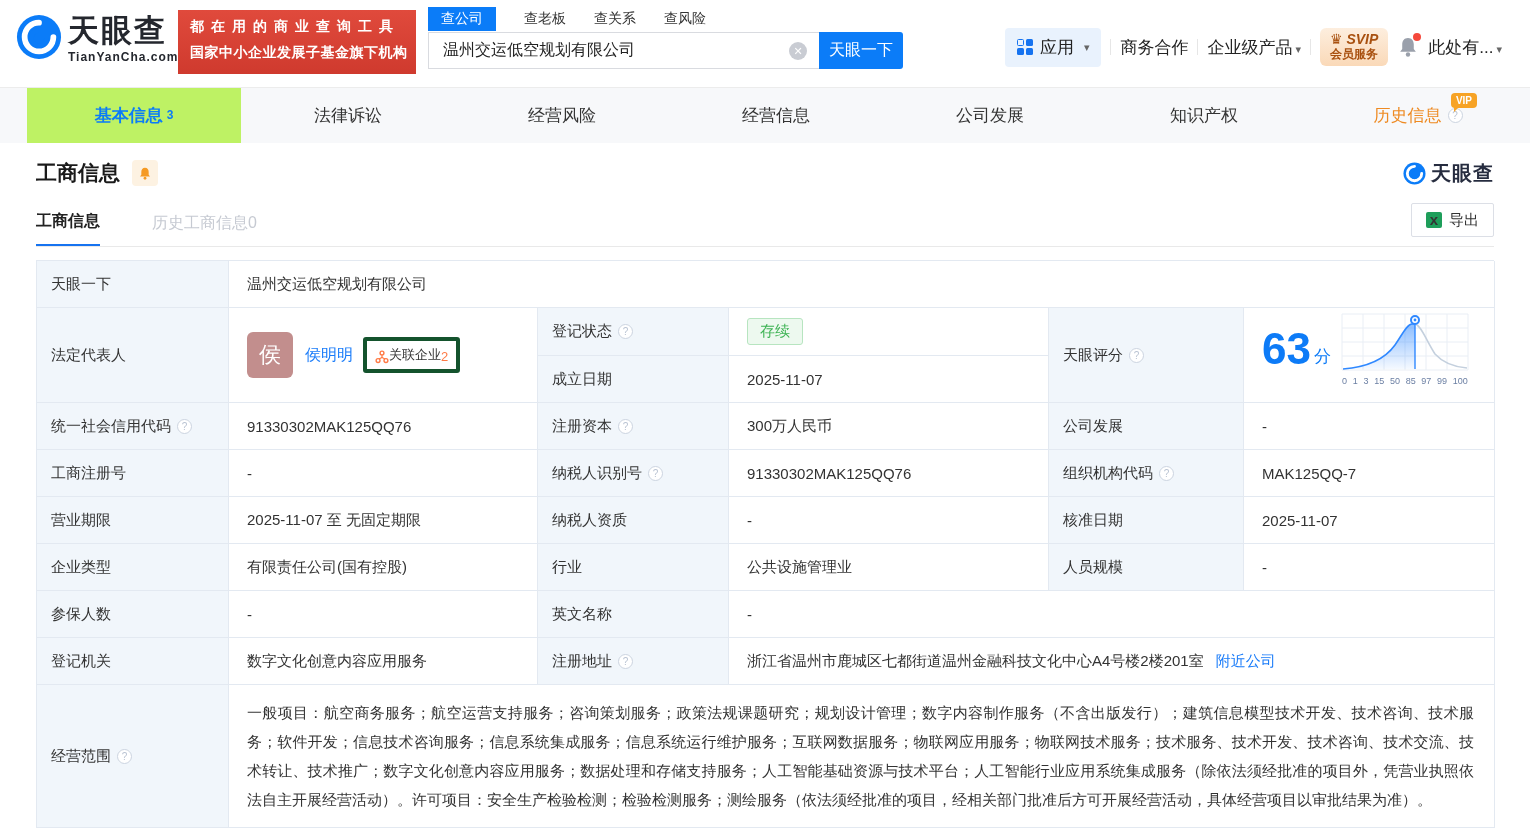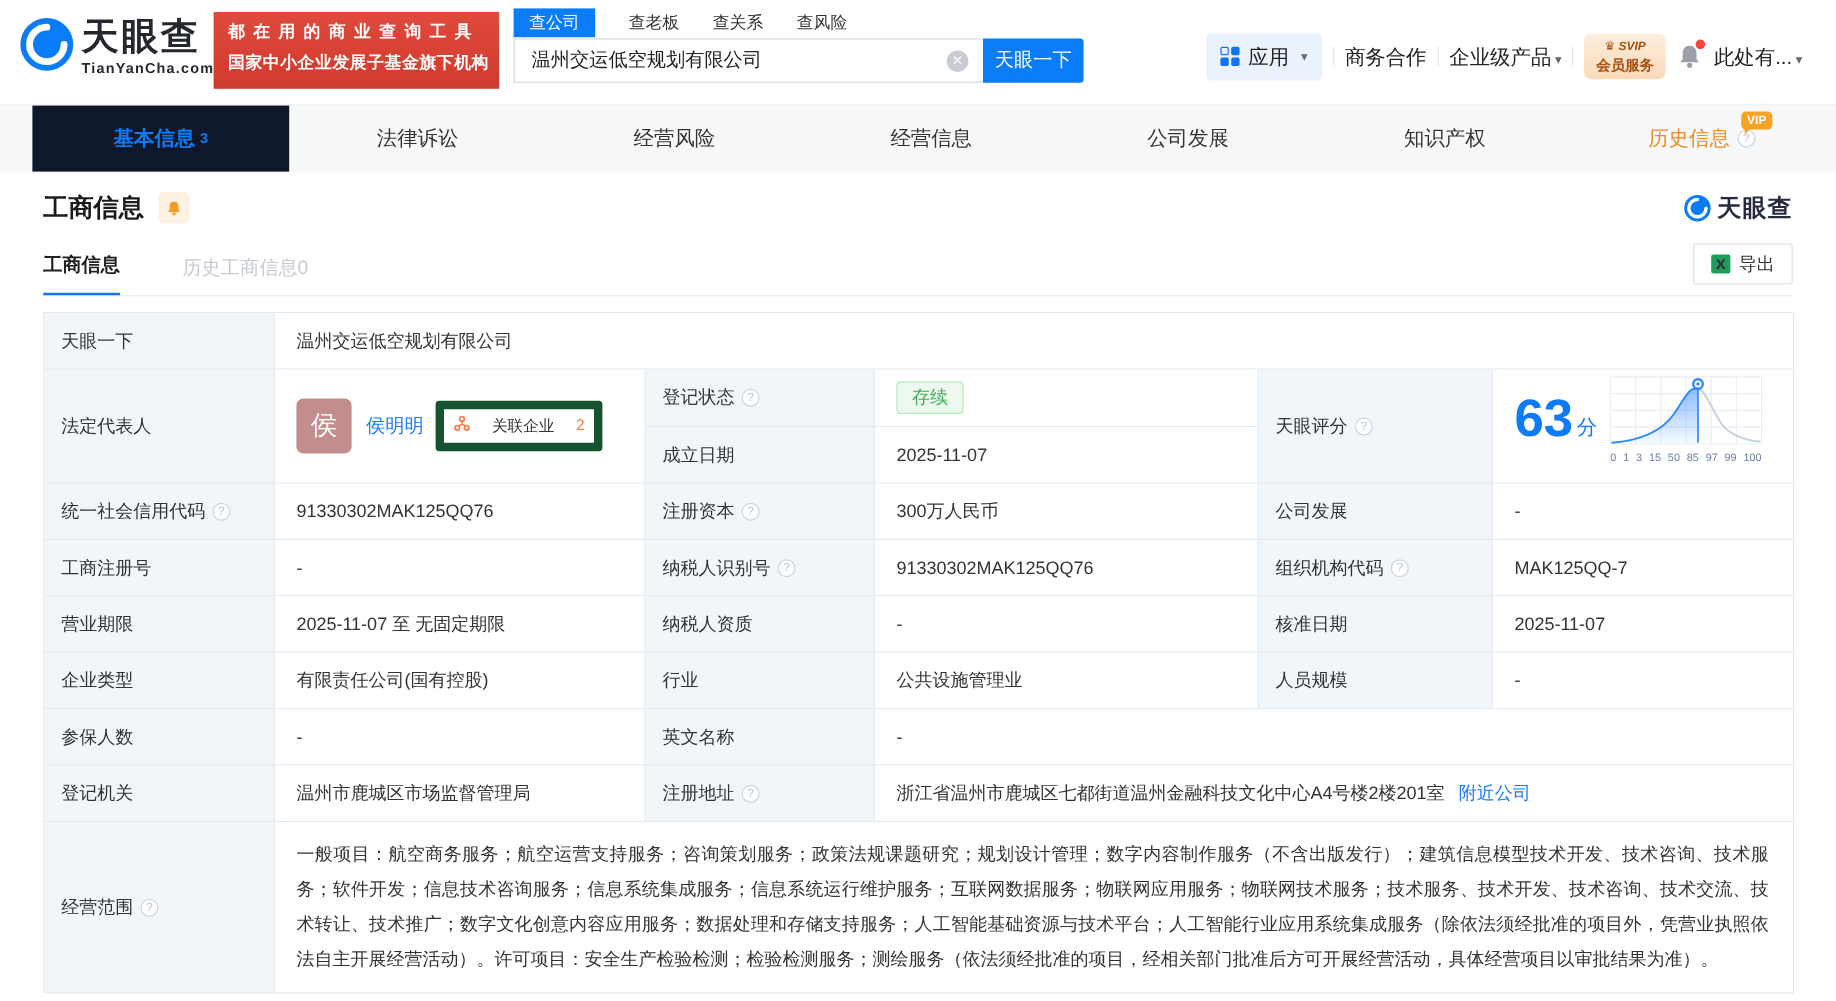--- a/index.html
+++ b/index.html
@@ -34,30 +34,30 @@
   .vsep { width:1px; height:16px; background:#e6e6e6; }
   .nav-item { font-size:17px; color:#222; cursor:pointer; white-space:nowrap; }
   .caret { font-size:11px; color:#666; margin-left:3px; }
   .apps-pill { display:flex; align-items:center; gap:7px; background:#e9f2fd; border-radius:4px;
     padding:8px 12px; cursor:pointer; }
   .grid-icon { display:grid; grid-template-columns:7px 7px; grid-template-rows:7px 7px; gap:2px; }
   .grid-icon i { background:#1673f0; border-radius:1.5px; }
   .grid-icon i.hollow { background:#e9f2fd; border:1.5px solid #1673f0; }
   .svip-badge { background:linear-gradient(180deg,#fdeede,#fad9b8); border-radius:6px; padding:4px 10px;
     text-align:center; cursor:pointer; line-height:15px; }
-  .svip-badge .t { color:#a8500f; font-size:10px; font-weight:bold; font-style:italic; }
+  .svip-badge .t { color:#a8500f; font-size:14px; font-weight:bold; font-style:italic; }
   .svip-badge .b { color:#a8500f; font-size:12px; font-weight:bold; }
   .bell-wrap { position:relative; cursor:pointer; width:22px; height:24px; }
   .red-dot { position:absolute; right:-2px; top:-2px; width:8px; height:8px; border-radius:50%; background:#f5483b; }
 
   
   .main-tabs { display:flex; height:55px; background:#f7f8fa; padding:0 5px 0 27px; }
   .main-tab { flex:1; display:flex; align-items:center; justify-content:center; font-size:17px; color:#333;
     cursor:pointer; position:relative; }
-  .main-tab.active { background:#0f172a; color:#0b7cf8; font-weight:bold; }
+  .main-tab.active { background:#bef264; color:#0b7cf8; font-weight:bold; }
   .tab-count { font-size:12px; color:#0b7cf8; margin-left:4px; position:relative; top:-1px; }
   .main-tab.vip-tab { color:#ee8a22; }
   .vip-flag { position:absolute; top:5px; right:48px; background:#f7a325; color:#fff; font-size:10px;
     font-weight:bold; border-radius:4px; padding:1px 5px; line-height:13px; }
   .vip-flag:after { content:""; position:absolute; left:3px; bottom:-4px; border:3px solid transparent;
     border-top-color:#f7a325; border-left-color:#f7a325; }
   .qmark { display:inline-block; width:15px; height:15px; border:1px solid #ccd4e0; border-radius:50%;
     color:#b9c3d2; font-size:10px; line-height:13px; text-align:center; margin-left:6px; cursor:pointer;
     background:#fff; flex:none; }
   .qmark:before { content:"?"; }
@@ -95,21 +95,21 @@
   .cell.lbl { background:#f1f6fb; color:#333; }
   .cell.val { background:#fff; padding-left:18px; }
   .mid-nest { border:none; padding:0; display:block; }
   .nest { display:grid; grid-template-columns:191px 320px; grid-template-rows:48px 47px; }
   .nest .cell { min-height:0; }
   .dash { color:#333; }
 
   .avatar { width:46px; height:46px; border-radius:6px; background:#c28e8d; color:#fff; font-size:22px;
     display:flex; align-items:center; justify-content:center; flex:none; }
   .rep-link { color:#1a7cf9; font-size:16px; margin:0 10px 0 12px; cursor:pointer; white-space:nowrap; }
-  .rel-badge { display:flex; align-items:flex-start; gap:18px; border:7px solid #14532d; border-radius:3px;
+  .rel-badge { display:flex; align-items:flex-end; gap:0; border:4px solid #14532d; border-radius:3px;
     padding:5px 8px; cursor:pointer; background:#fff; }
   .rel-badge .rl { font-size:13px; color:#333; }
   .rel-badge .rc { font-size:13px; color:#ff7a45; }
   .status-badge { display:inline-block; padding:3px 12px; color:#3eb354; background:#edf9ef;
     border:1px solid #b7e5c0; border-radius:3px; font-size:15px; }
 
   .score-cell { display:flex; align-items:center; padding:4px 6px 16px 12px; }
   .score-num { font-size:44px; font-weight:bold; color:#0d7bf7; line-height:1; }
   .score-unit { font-size:17px; color:#0d7bf7; margin:14px 0 0 3px; }
   .score-chart { margin-left:10px; display:flex; flex-direction:column; width:128px; }
@@ -379,21 +379,21 @@
 
     <div class="trow r-span">
       <div class="cell lbl">参保人数</div>
       <div class="cell val dash">-</div>
       <div class="cell lbl">英文名称</div>
       <div class="cell val dash">-</div>
     </div>
 
     <div class="trow r-span">
       <div class="cell lbl">登记机关</div>
-      <div class="cell val">温州市鹿城区市场监督管理局</div>
+      <div class="cell val">数字文化创意内容应用服务</div>
       <div class="cell lbl">
         <span>注册地址</span>
           <span class="qmark"></span>
       </div>
       <div class="cell val">
         <span>浙江省温州市鹿城区七都街道温州金融科技文化中心A4号楼2楼201室</span>
         <span class="addr-link">附近公司</span>
       </div>
     </div>
 

